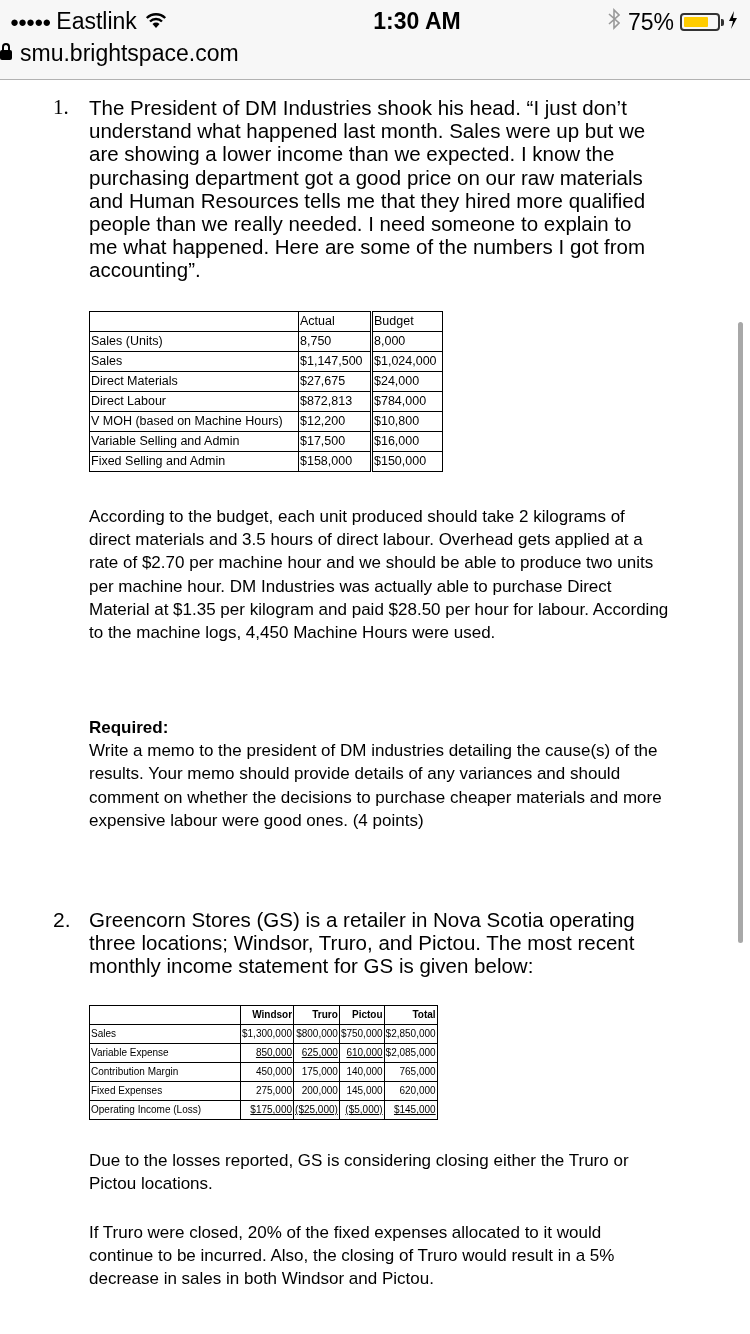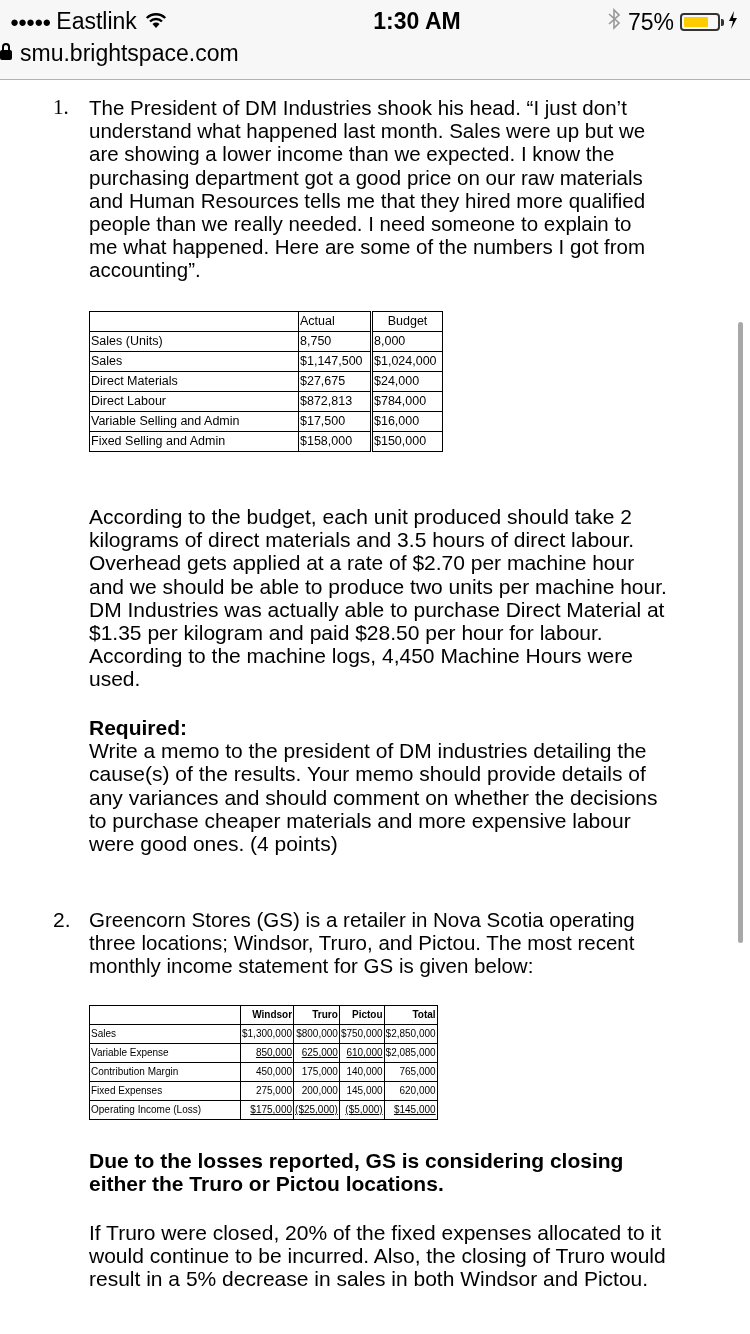--- a/index.html
+++ b/index.html
@@ -19,21 +19,21 @@
   .bolt { font-size:18px; margin-left:4px; }
   .url { position:absolute; top:40px; left:0; width:750px; text-align:left; font-size:23px; }
   .lock { display:inline-block; width:12px; height:10px; background:#000; border-radius:2px; position:relative; margin-right:8px; vertical-align:1px; }
   .lock:before { content:""; position:absolute; left:2px; top:-7px; width:4px; height:6px; border:2px solid #000; border-bottom:none; border-radius:5px 5px 0 0; }
 
   .content { position:absolute; left:0; top:80px; width:750px; }
   .q { position:absolute; left:53px; width:610px; font-size:20.5px; line-height:23.2px; }
   .q .num { position:absolute; left:0; font-family:"Liberation Serif", serif; font-size:21px; }
   .q .num.sans { font-family:"Liberation Sans", sans-serif; }
   .q .text { margin-left:36px; }
-  .para { position:absolute; left:89px; width:580px; font-size:21px; line-height:23.2px; }
+  .para { position:absolute; left:89px; width:580px; font-size:17px; line-height:23.2px; }
   .para b { font-weight:bold; }
 
   table.t1 { position:absolute; left:89px; top:231px; border-collapse:collapse; font-size:12.5px; }
   table.t1 td { border:1px solid #000; padding:0 1px; height:19px; line-height:19px; white-space:nowrap; }
   table.t1 td.num { text-align:left; }
   table.t1 td.lbl { width:206px; }
   table.t1 td.act { width:69px; border-right:3px double #000; }
   table.t1 td.bud { width:67px; }
 
   table.t2 { position:absolute; left:89px; top:925px; border-collapse:collapse; font-size:10px; }
@@ -89,41 +89,46 @@
   <div class="q" style="top:16px;">
     <span class="num">1.</span>
     <div class="text">The President of DM Industries shook his head. “I just don’t understand what happened last month. Sales were up but we are showing a lower income than we expected. I know the purchasing department got a good price on our raw materials and Human Resources tells me that they hired more qualified people than we really needed. I need someone to explain to me what happened. Here are some of the numbers I got from accounting”.</div>
   </div>
 
   <table class="t1">
     <tbody>
         <tr>
       <td class="lbl"></td>
       <td class="act" style="text-align:left;">Actual</td>
-      <td class="bud" style="text-align:center;margin-left:48px;">Budget</td>
+      <td class="bud" style="text-align:left;margin-left:48px;">Budget</td>
     </tr>
     <tr>
       <td class="lbl">Sales (Units)</td>
       <td class="act num">8,750</td>
       <td class="bud num">8,000</td>
     </tr>
     <tr>
       <td class="lbl">Sales</td>
       <td class="act num">$1,147,500</td>
       <td class="bud num">$1,024,000</td>
     </tr>
     <tr>
       <td class="lbl">Direct Materials</td>
       <td class="act num">$27,675</td>
       <td class="bud num">$24,000</td>
     </tr>
     <tr>
       <td class="lbl">Direct Labour</td>
       <td class="act num">$872,813</td>
       <td class="bud num">$784,000</td>
+    </tr>
+    <tr>
+      <td class="lbl">V MOH (based on Machine Hours)</td>
+      <td class="act num">$12,200</td>
+      <td class="bud num">$10,800</td>
     </tr>
     <tr>
       <td class="lbl">Variable Selling and Admin</td>
       <td class="act num">$17,500</td>
       <td class="bud num">$16,000</td>
     </tr>
     <tr>
       <td class="lbl">Fixed Selling and Admin</td>
       <td class="act num">$158,000</td>
       <td class="bud num">$150,000</td>
@@ -183,17 +188,17 @@
     <tr>
       <td class="lbl">Operating Income (Loss)</td>
       <td><span class="u">$175,000</span></td>
       <td><span class="u">($25,000)</span></td>
       <td><span class="u">($5,000)</span></td>
       <td><span class="u">$145,000</span></td>
     </tr>
   </tbody>
     </table>
 
-  <div class="para" style="top:1069px;font-weight:bold;">Due to the losses reported, GS is considering closing either the Truro or Pictou locations.</div>
+  <div class="para" style="top:1069px;">Due to the losses reported, GS is considering closing either the Truro or Pictou locations.</div>
   <div class="para" style="top:1141px;">If Truro were closed, 20% of the fixed expenses allocated to it would continue to be incurred. Also, the closing of Truro would result in a 5% decrease in sales in both Windsor and Pictou.</div>
 </div>
 
 <div class="scrollbar"></div>
 
 </body></html>

